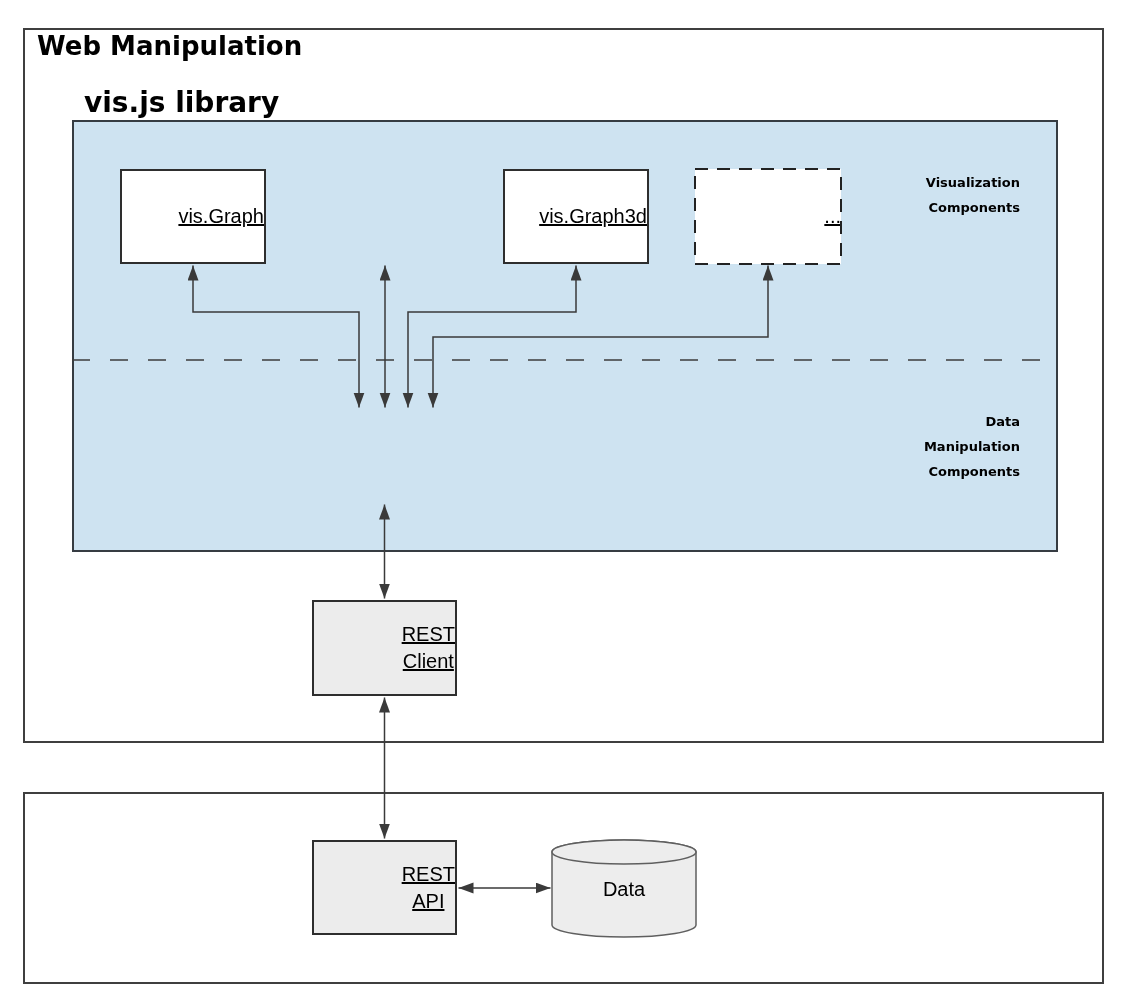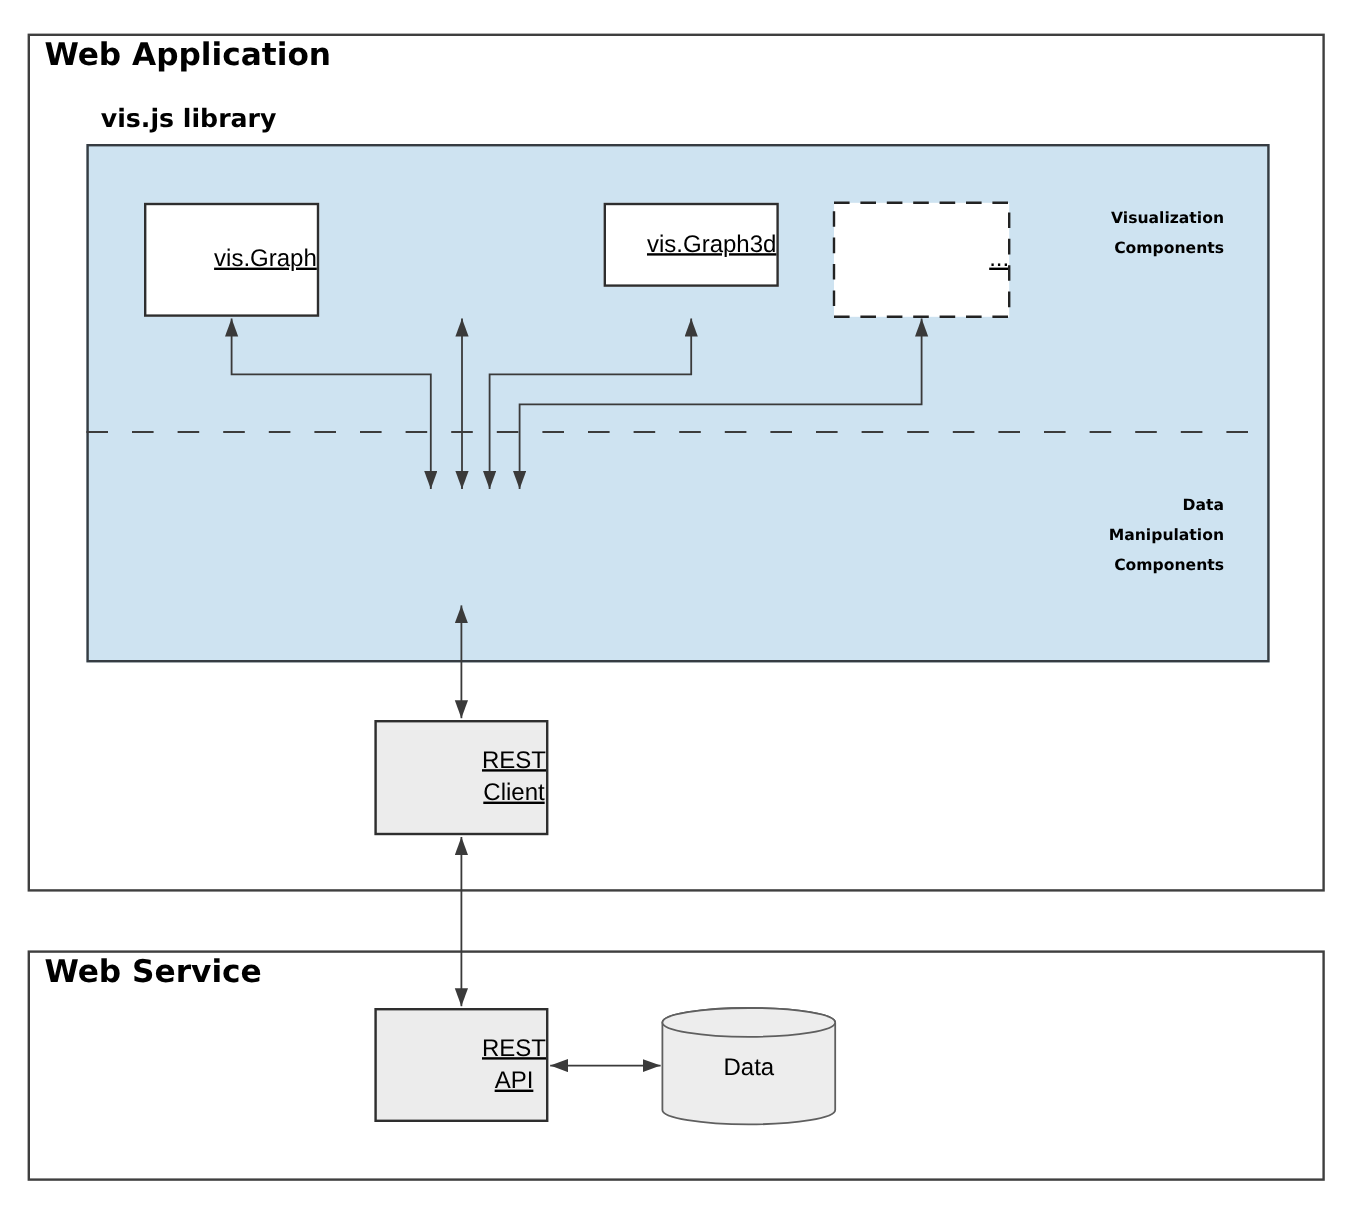--- a/index.html
+++ b/index.html
@@ -5,21 +5,21 @@
   :root{
     --color-background:#ffffff; --color-panel-blue:#cee3f1; --color-box-gray:#ececec;
     --color-box-white:#ffffff; --color-line:#3a3a3a; --color-border-dark:#2e2e2e; --color-text:#000000;
   }
   html,body{margin:0;padding:0;background:var(--color-background,#fff);}
   .stage{position:relative;width:1128px;height:1008px;background:var(--color-background,#fff);
          font-family:"Liberation Sans",sans-serif;color:var(--color-text,#000);overflow:hidden;}
   .abs{position:absolute;box-sizing:border-box;}
   .container-box{border:2px solid #3f3f3f;background:transparent;}
   .title{font-family:"DejaVu Sans",sans-serif;font-weight:bold;font-size:26px;line-height:1.1;white-space:nowrap;}
-  .sub-title{font-family:"DejaVu Sans",sans-serif;font-weight:bold;font-size:21px;line-height:1.1;white-space:nowrap;}
+  .sub-title{font-family:"DejaVu Sans",sans-serif;font-weight:bold;font-size:28px;line-height:1.1;white-space:nowrap;}
   .panel-blue{background:var(--color-panel-blue,#cee3f1);border:2px solid #363c42;}
   .node{display:flex;align-items:center;justify-content:flex-end;text-align:center;
         font-size:20px;line-height:27px;border:2px solid var(--color-border-dark,#2e2e2e);text-decoration:underline;}
   .node-white{background:var(--color-box-white,#fff);}
   .node-gray{background:var(--color-box-gray,#ececec);}
   .node-dashed{background:var(--color-box-white,#fff);border:none;}
   .section-label{font-family:"DejaVu Sans",sans-serif;font-weight:bold;font-size:13px;line-height:25px;
                  text-align:right;white-space:pre-line;}
   .pre{white-space:pre-line;}
   svg.overlay{position:absolute;left:0;top:0;width:1128px;height:1008px;pointer-events:none;z-index:5;}
@@ -28,49 +28,48 @@
   svg.overlay .dash-rect{stroke:#222;stroke-width:2;fill:none;stroke-dasharray:13 9;}
   svg.overlay .cyl{fill:#ededed;stroke:#5f5f5f;stroke-width:1.5;}
   svg.overlay text{font-family:"Liberation Sans",sans-serif;font-size:20px;fill:#000;text-anchor:middle;}
 </style>
 </head>
 <body>
 
 <div class="stage">
 
   <div class="abs container-box" style="left:23px;top:28px;width:1081px;height:715px;"></div>
-  <div class="abs title" style="left:37px;top:32px;">Web Application</div>
+  <div class="abs title" style="left:37px;top:32px;">Web Manipulation</div>
 
   <div class="abs sub-title" style="left:84px;top:88px;">vis.js library</div>
   <div class="abs panel-blue" style="left:72px;top:120px;width:986px;height:432px;"></div>
 
   <div class="abs node node-white" style="left:120px;top:169px;width:146px;height:95px;">
     <span>vis.Graph</span>
   </div>
-  <div class="abs node node-white" style="left:503px;top:169px;width:146px;height:70px;">
+  <div class="abs node node-white" style="left:503px;top:169px;width:146px;height:95px;">
     <span>vis.Graph3d</span>
   </div>
   <div class="abs node node-dashed" style="left:695px;top:169px;width:146px;height:95px;">
     <span>...</span>
   </div>
 
   <div class="abs section-label" style="left:820px;top:170px;width:200px;">Visualization
 Components</div>
   <div class="abs section-label" style="left:820px;top:409px;width:200px;">Data
 Manipulation
 Components</div>
 
 
   <div class="abs node node-gray" style="left:312px;top:600px;width:145px;height:96px;">
     <span class="pre">REST
 Client</span>
   </div>
 
   <div class="abs container-box" style="left:23px;top:792px;width:1081px;height:192px;"></div>
-  <div class="abs title" style="left:37px;top:796px;">Web Service</div>
 
   <div class="abs node node-gray" style="left:312px;top:840px;width:145px;height:95px;">
     <span class="pre">REST
 API</span>
   </div>
 
   <svg class="overlay" viewBox="0 0 1128 1008">
     <defs>
       <marker id="arr" markerUnits="userSpaceOnUse" markerWidth="16" markerHeight="12" refX="15" refY="5.5" orient="auto">
         <path d="M0,0 L15,5.5 L0,11 Z" fill="#3a3a3a"></path>

